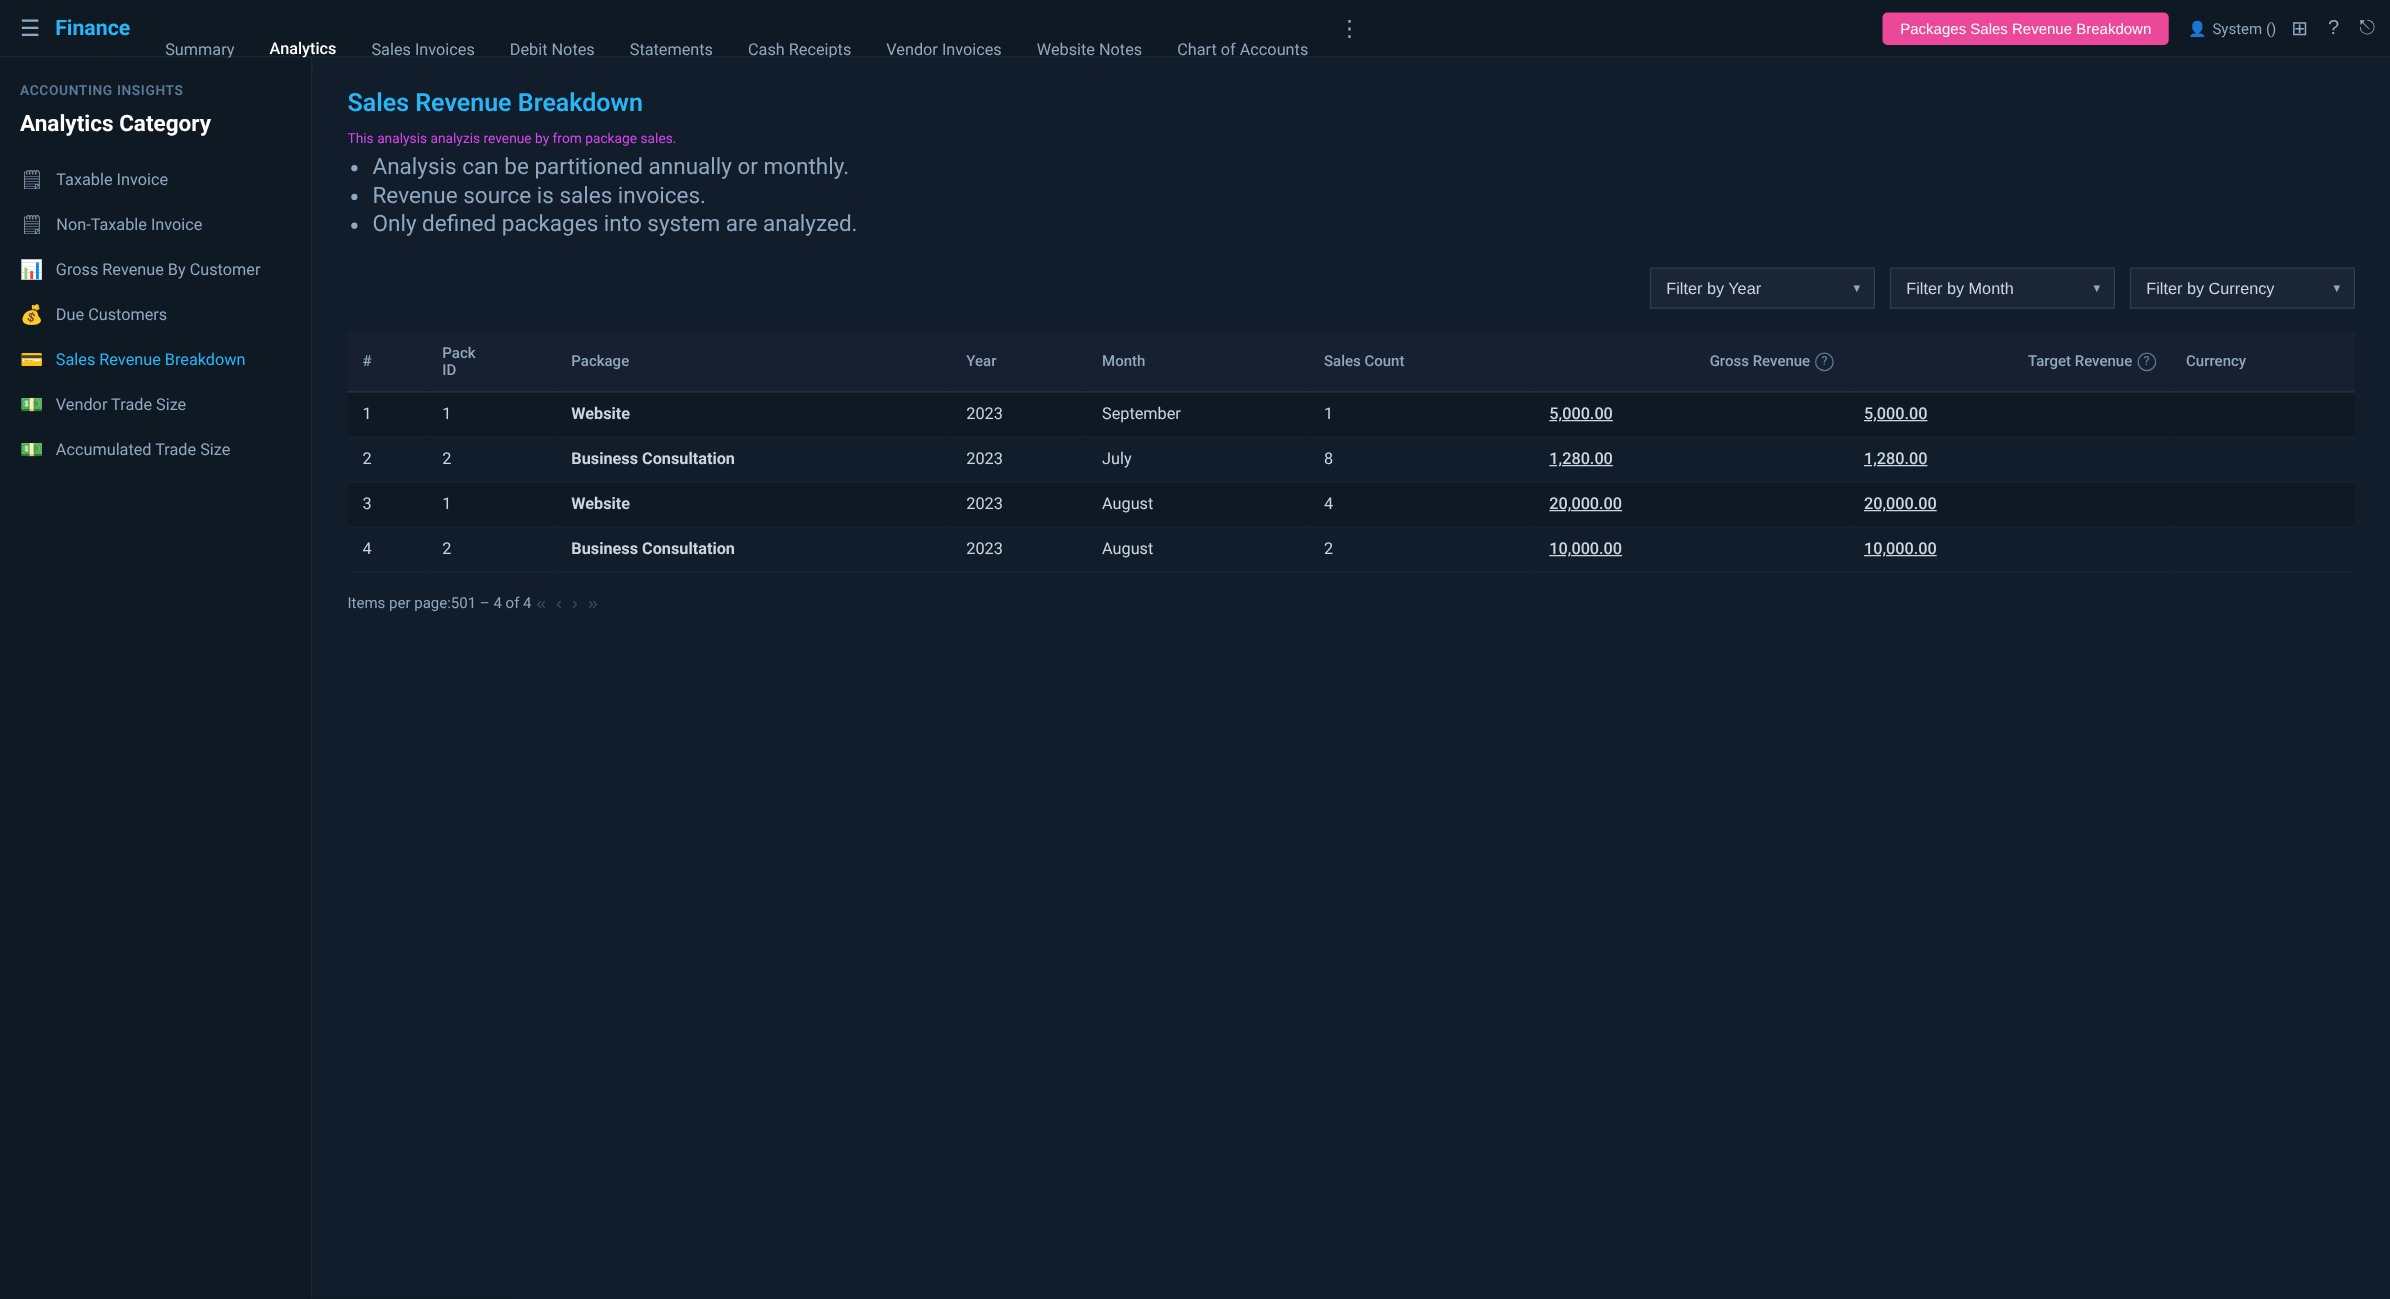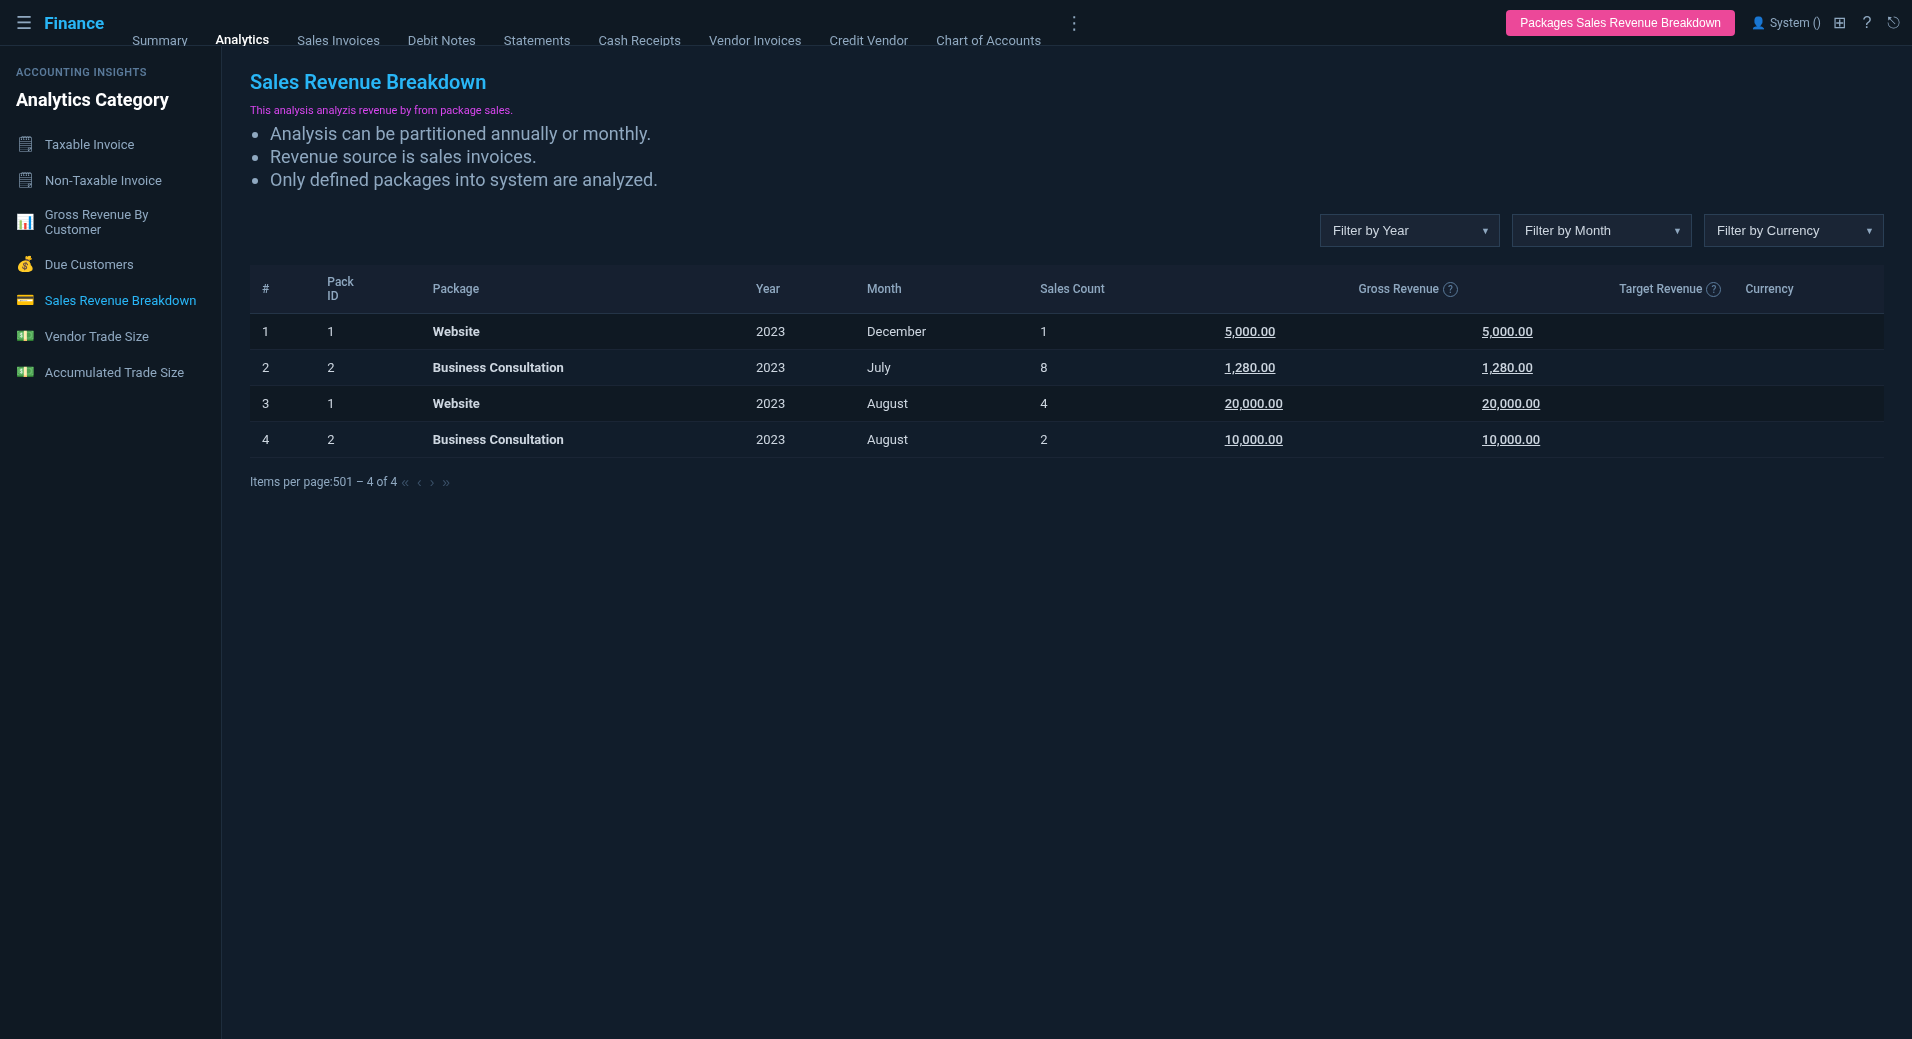--- a/index.html
+++ b/index.html
@@ -94,21 +94,21 @@
     }
 
     
     .layout {
       display: flex;
       height: calc(1039px - 46px);
     }
 
     
     .sidebar {
-      width: 222px;
+      width: 250px;
       background: #0f1923;
       border-right: 1px solid #1e2d3d;
       padding: 20px 0;
       flex-shrink: 0;
     }
     .sidebar-section-label {
       color: #5a7a9a;
       font-size: 11px;
       font-weight: 600;
       text-transform: uppercase;
@@ -276,21 +276,21 @@
   <span class="topnav-menu-icon">☰</span>
   <span class="topnav-brand">Finance</span>
 
   <div class="topnav-tab">Summary</div>
   <div class="topnav-tab active">Analytics</div>
   <div class="topnav-tab">Sales Invoices</div>
   <div class="topnav-tab">Debit Notes</div>
   <div class="topnav-tab">Statements</div>
   <div class="topnav-tab">Cash Receipts</div>
   <div class="topnav-tab">Vendor Invoices</div>
-  <div class="topnav-tab">Credit Vendor</div>
+  <div class="topnav-tab">Website Notes</div>
   <div class="topnav-tab">Chart of Accounts</div>
 
   <span class="topnav-more">⋮</span>
   <div class="topnav-spacer"></div>
 
   <button class="topnav-cta-btn">Packages Sales Revenue Breakdown</button>
 
   <div class="topnav-right">
     <div class="topnav-user">
       <span>👤</span>
@@ -388,21 +388,21 @@
           </th>
           <th>Currency</th>
         </tr>
       </thead>
       <tbody id="table-body">
       <tr>
       <td>1</td>
       <td>1</td>
       <td class="td-package">Website</td>
       <td>2023</td>
-      <td>December</td>
+      <td>September</td>
       <td>1</td>
       <td class="right td-green">5,000.00</td>
       <td class="right td-green">5,000.00</td>
       <td></td>
     </tr>
           <tr>
       <td>2</td>
       <td>2</td>
       <td class="td-package">Business Consultation</td>
       <td>2023</td>

